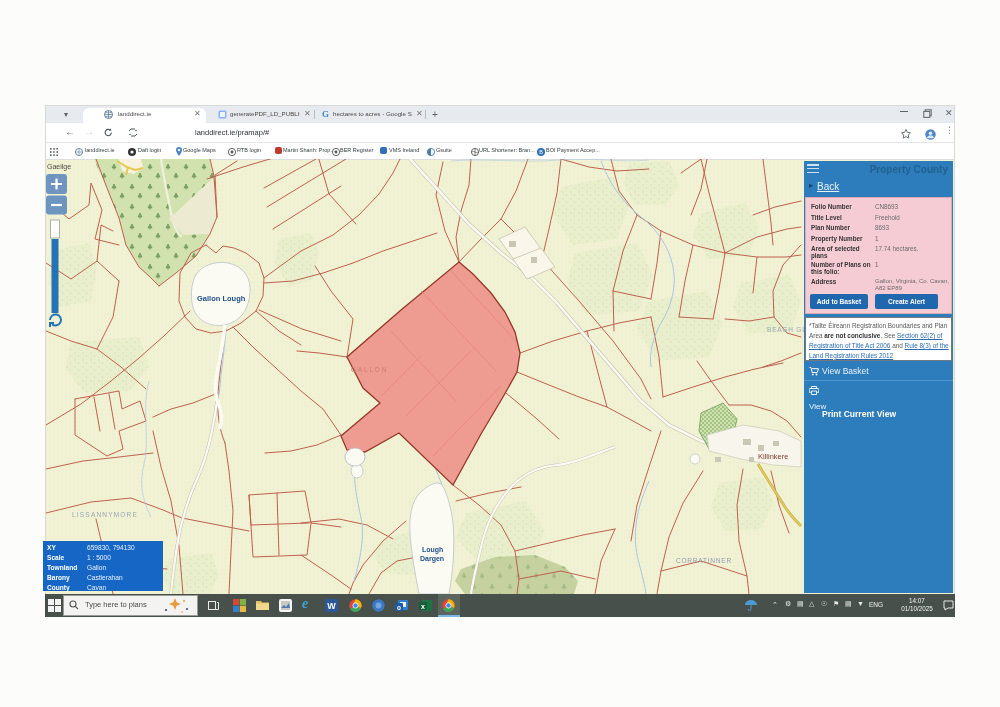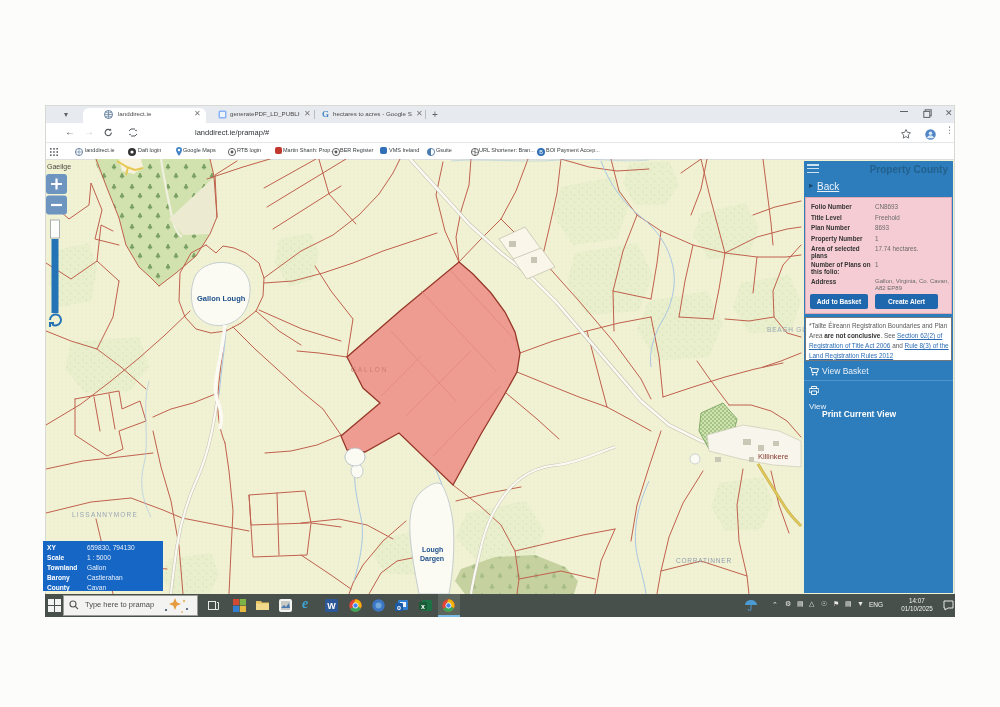--- a/index.html
+++ b/index.html
@@ -430,21 +430,21 @@
           <rect x="7" y="0" width="6" height="6"></rect>
           <rect x="0" y="7" width="6" height="6"></rect>
           <rect x="7" y="7" width="6" height="6"></rect>
         </g>
       </svg>
     <div class="abs" style="left:18px;top:1px;width:135px;height:21px;background:#f3f3f1;border:1px solid #9b9b97;"></div>
     <svg class="abs" style="left:24px;top:6px;" width="10" height="10" viewBox="0 0 10 10">
         <circle cx="4" cy="4" r="3" fill="none" stroke="#555" stroke-width="1.1"></circle>
         <path d="M6.3 6.3L9 9" stroke="#555" stroke-width="1.1"></path>
       </svg>
-    <div class="abs" style="left:40px;top:6px;font-size:7.5px;color:#4c4c4c;">Type here to pramap</div>
+    <div class="abs" style="left:40px;top:6px;font-size:7.5px;color:#4c4c4c;">Type here to plans</div>
     <svg class="abs" style="left:118px;top:3px;" width="30" height="17" viewBox="0 0 30 17">
         <path d="M12 1l1.7 4.3L18 7l-4.3 1.7L12 13l-1.7-4.3L6 7l4.3-1.7z" fill="#e89b3c"></path>
         <circle cx="21" cy="4" r="1.2" fill="#e8b96c"></circle>
         <circle cx="24" cy="12" r="1" fill="#3a4a6a"></circle>
         <circle cx="3" cy="13" r="1.1" fill="#3a4a6a"></circle>
         <circle cx="19" cy="15" r="0.9" fill="#e8b96c"></circle>
       </svg>
     <svg class="abs" style="left:163px;top:6px;" width="11" height="11" viewBox="0 0 11 11">
         <rect x="0.5" y="1.5" width="7" height="8" fill="none" stroke="#e8e8e6" stroke-width="1"></rect>
         <path d="M9 2.5h1.5v7H6" fill="none" stroke="#e8e8e6" stroke-width="1"></path>

